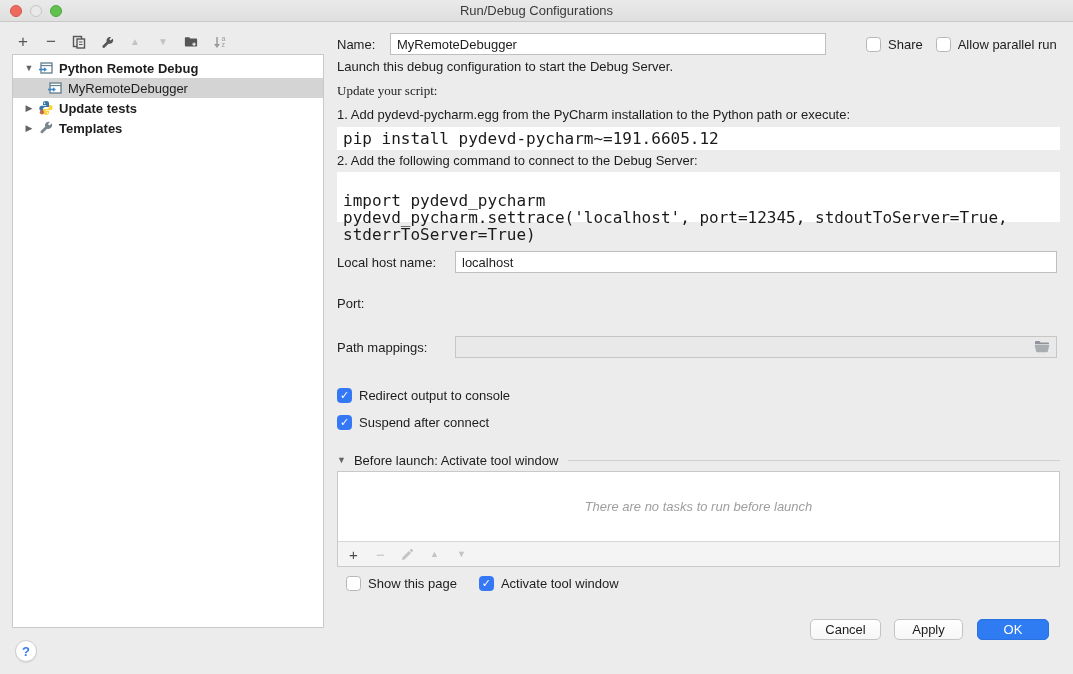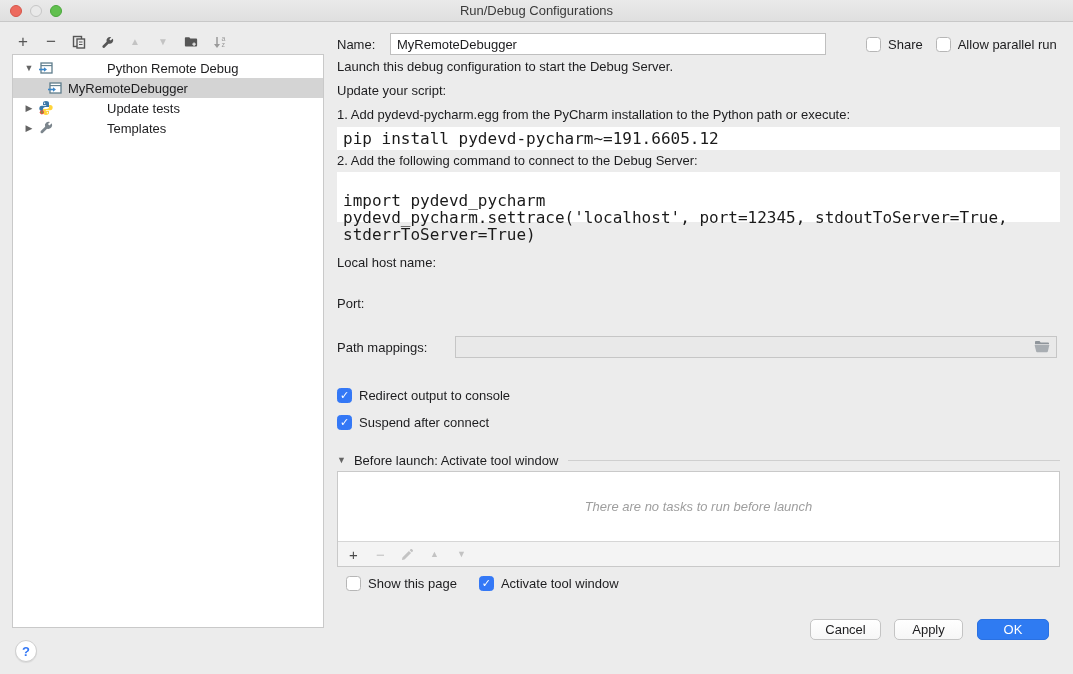--- a/index.html
+++ b/index.html
@@ -41,21 +41,21 @@
 
   .tree-panel {
     position:absolute; left:12px; top:54px; width:312px; height:574px;
     background:#ffffff; border:1px solid #c9c9c9; overflow:hidden;
   }
   .tree-row { height:20px; display:flex; align-items:center; white-space:nowrap; }
   .tree-row.selected { background:#d4d4d4; }
   .tree-row .expander { width:12px; margin-left:10px; font-size:9px; color:#646464; text-align:center; flex:0 0 12px; }
   .tree-row .t-icon { width:16px; height:16px; margin:0 5px 0 3px; flex:0 0 16px; }
   .tree-row .t-label { font-size:13px; }
-  .tree-row .bold { font-weight:normal;margin-left:48px; }
+  .tree-row .bold { font-weight:bold; }
   .tree-row.child { padding-left:31px; }
   .tree-inner { padding-top:3px; }
 
   
   .panel { position:absolute; left:337px; top:22px; width:723px; }
   .abs { position:absolute; left:0; }
 
   .row-name { top:10px; width:723px; height:24px; display:flex; align-items:center; }
   .lbl { font-size:13px; color:#1d1d1f; }
   .field {
@@ -234,31 +234,32 @@
         <span>Share</span>
       </span>
       <span class="cb-wrap">
         <span class="cb">✓</span>
         <span>Allow parallel run</span>
       </span>
     </span>
   </div>
 
   <div class="abs text-line" style="top:37px;">Launch this debug configuration to start the Debug Server.</div>
-  <div class="abs text-line" style="top:61px;">Update your script:</div>
+  <div class="abs text-line" style="top:61px;font-family:Liberation Serif, serif;">Update your script:</div>
   <div class="abs text-line" style="top:85px;">1. Add pydevd-pycharm.egg from the PyCharm installation to the Python path or execute:</div>
   <div class="abs code-strip code-one">pip install pydevd-pycharm~=191.6605.12</div>
   <div class="abs text-line" style="top:131px;">2. Add the following command to connect to the Debug Server:</div>
   <div class="abs code-strip code-two">
     <div>import pydevd_pycharm</div>
     <div>pydevd_pycharm.settrace('localhost', port=12345, stdoutToServer=True, stderrToServer=True)</div>
   </div>
 
   <div class="abs form-row" style="top:229px;">
     <span class="lbl">Local host name:</span>
+    <input class="field wide-field" value="localhost" style="">
   </div>
 
   <div class="abs form-row" style="top:270px;">
     <span class="lbl">Port:</span>
   </div>
 
   <div class="abs form-row" style="top:314px;">
     <span class="lbl">Path mappings:</span>
     <span class="disabled-field">
       <span class="folder-ic">

